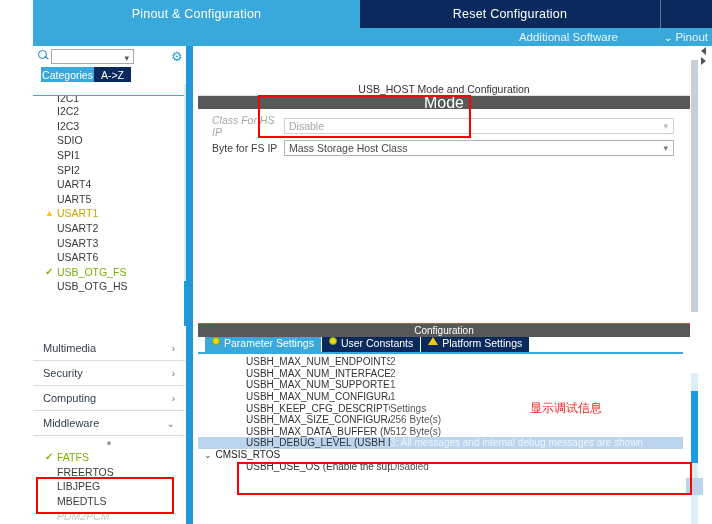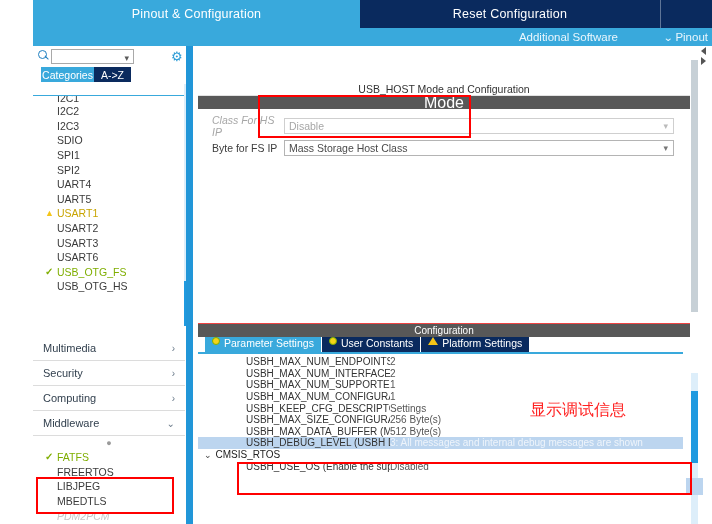--- a/index.html
+++ b/index.html
@@ -282,21 +282,21 @@
     color: #555; font-size: 9px;
   }
   .arrowleft { width: 0; height: 0; border-top: 4px solid transparent; border-bottom: 4px solid transparent; border-right: 5px solid #555; }
   .arrowright { width: 0; height: 0; border-top: 4px solid transparent; border-bottom: 4px solid transparent; border-left: 5px solid #555; }
 
   
   .anno {
     position: absolute; border: 2px solid #ff0000; pointer-events: none;
   }
   .anno-text {
-    position: absolute; color: #ff2020; font-size: 16px;
+    position: absolute; color: #ff2020; font-size: 12px;
     font-family: "DejaVu Sans", sans-serif;
     white-space: nowrap;
   }
 </style>
 </head>
 <body>
 
 <div id="app">
 
   <div class="topbar">

